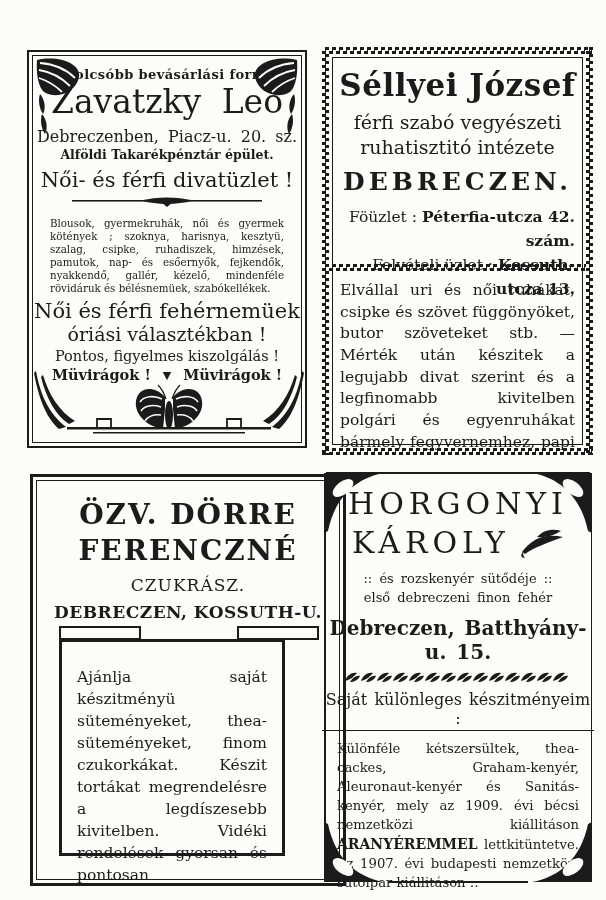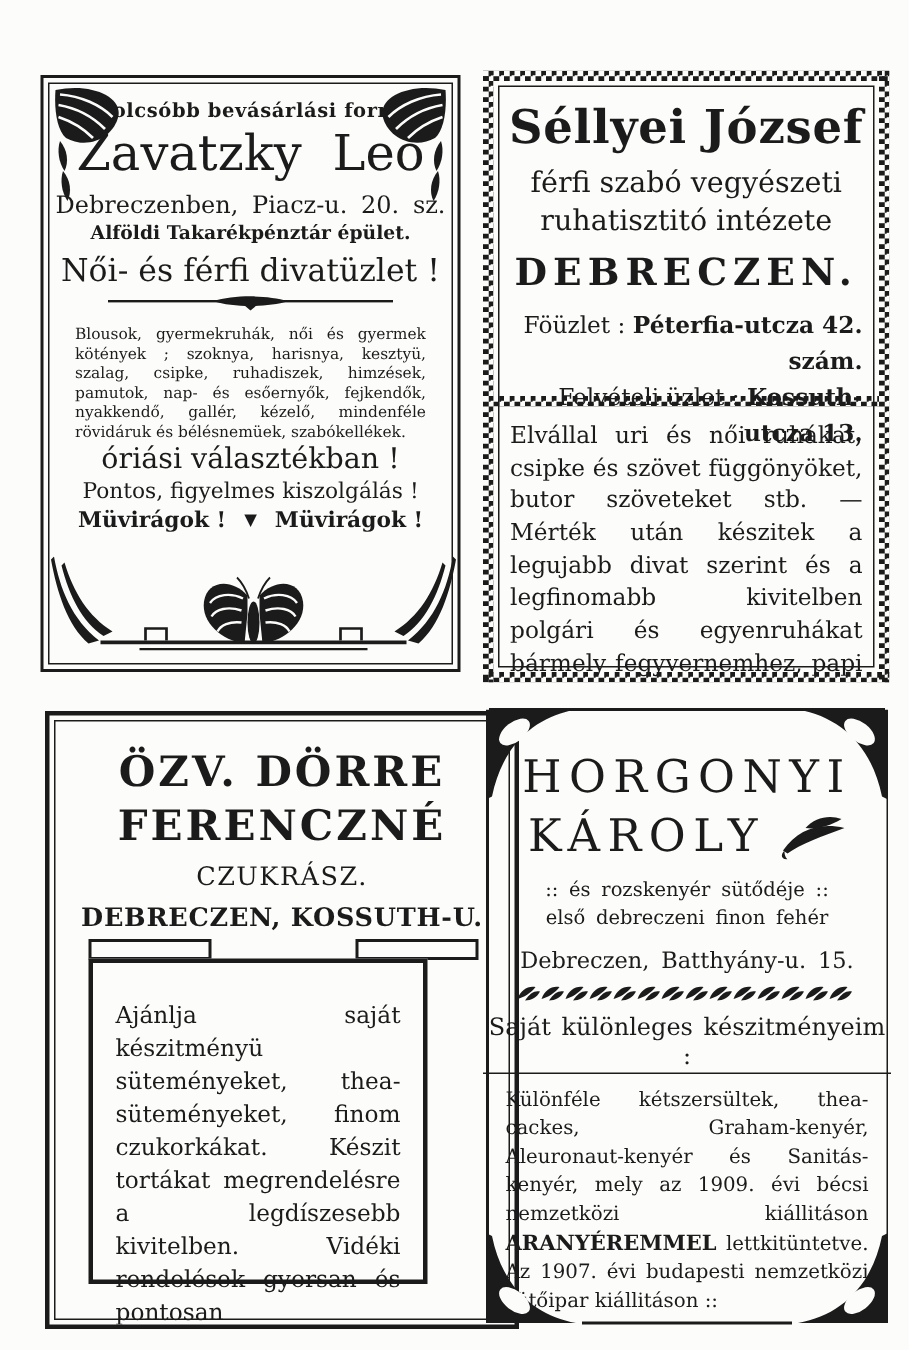--- a/index.html
+++ b/index.html
@@ -70,25 +70,25 @@
   .ad-hor{ left:322px; top:470px; width:272px; height:420px; text-align:center; }
   .h-top{ position:absolute; top:2px; left:4px; right:4px; height:2px; background:#1b1b1b; }
   .h-left{ position:absolute; top:4px; bottom:8px; left:2px; width:1.5px; background:#1b1b1b; }
   .h-right{ position:absolute; top:4px; bottom:8px; right:2px; width:1.5px; background:#1b1b1b; }
   .h-bot{ position:absolute; bottom:7px; left:66px; right:66px; height:2px; background:#1b1b1b; }
   .hc{ position:absolute; }
   .hc-tl{ left:2px; top:3px; }
   .hc-tr{ right:2px; top:3px; transform:scaleX(-1); }
   .hc-bl{ left:2px; bottom:8px; transform:scaleY(-1); }
   .hc-br{ right:2px; bottom:8px; transform:scale(-1,-1); }
-  .h-name1{ margin-top:31px; font-size:30px; letter-spacing:5px; font-weight:500; }
+  .h-name1{ margin-top:16px; font-size:30px; letter-spacing:5px; font-weight:500; }
   .h-name2row{ margin-top:4px; display:flex; align-items:center; justify-content:center; gap:10px; }
   .h-name2{ font-size:30px; letter-spacing:5px; font-weight:500; }
   .h-sub{ margin-top:10px; font-size:13px; line-height:1.45; word-spacing:3px; }
-  .h-addr{ margin-top:8px; font-size:15px; word-spacing:3px; }
+  .h-addr{ margin-top:8px; font-size:20px; word-spacing:3px;font-weight:bold; }
   .h-orn{ display:block; margin:7px auto 0; }
   .h-spec{ display:inline-block; margin-top:6px; font-size:16px;
            border-bottom:1.5px solid #1b1b1b; padding-bottom:2px; word-spacing:2px; }
   .h-body{ margin:8px 15px 0; font-size:13.2px; line-height:1.44; text-align:justify; }
   .h-body b{ font-size:14px; }
 </style>
 </head>
 <body>
 
 <div class="page">
@@ -120,20 +120,21 @@
       <h1 class="z-name">Zavatzky Leó</h1>
       <div class="z-addr">Debreczenben, Piacz-u. 20. sz.</div>
       <div class="z-bldg">Alföldi Takarékpénztár épület.</div>
       <div class="z-head">Női- és férfi divatüzlet !</div>
       <svg class="z-div" width="190" height="13" viewBox="0 0 190 13">
         <rect y="5" width="190" height="1.6" fill="#1b1b1b"></rect>
         <path d="M70 5.8 C84 1.5 106 1.5 120 5.8 C106 10 84 10 70 5.8 Z" fill="#1b1b1b"></path>
         <path d="M89 7 h12 l-6 5 z" fill="#1b1b1b"></path>
       </svg>
       <p class="z-para">Blousok, gyermekruhák, női és gyermek kötények ; szoknya, harisnya, kesztyü, szalag, csipke, ruhadiszek, himzések, pamutok, nap- és esőernyők, fejkendők, nyakkendő, gallér, kézelő, mindenféle rövidáruk és bélésnemüek, szabókellékek.</p>
+      <div class="z-sub1">Női és férfi fehérnemüek</div>
       <div class="z-sub2">óriási választékban !</div>
       <div class="z-serv">Pontos, figyelmes kiszolgálás !</div>
       <div class="z-flow">
         <span>Müvirágok !</span><span class="tri">▼</span><span>Müvirágok !</span>
       </div>
 
       <svg class="z-bottom" width="272" height="70" viewBox="0 0 272 70">
         <g fill="#1b1b1b">
           <path d="M3 0 C7 22 15 42 33 56 L26 58 C12 46 5 24 1 2 Z"></path>
           <path d="M10 4 C16 24 26 40 42 50 L36 53 C22 44 13 26 8 6 Z"></path>

